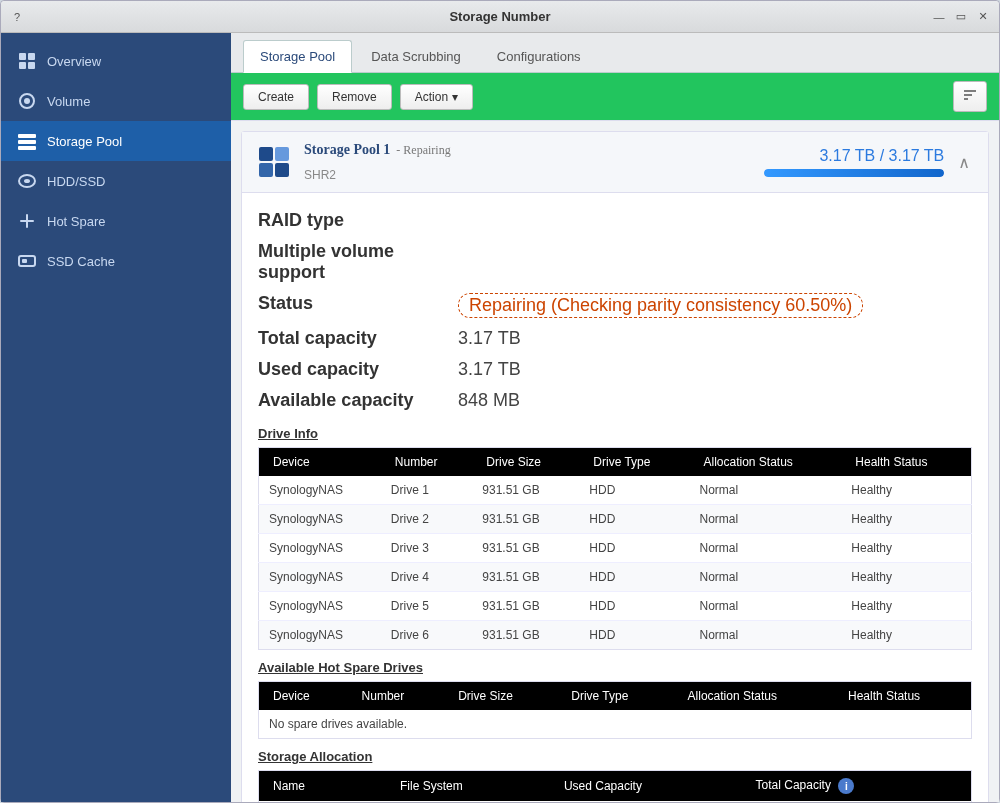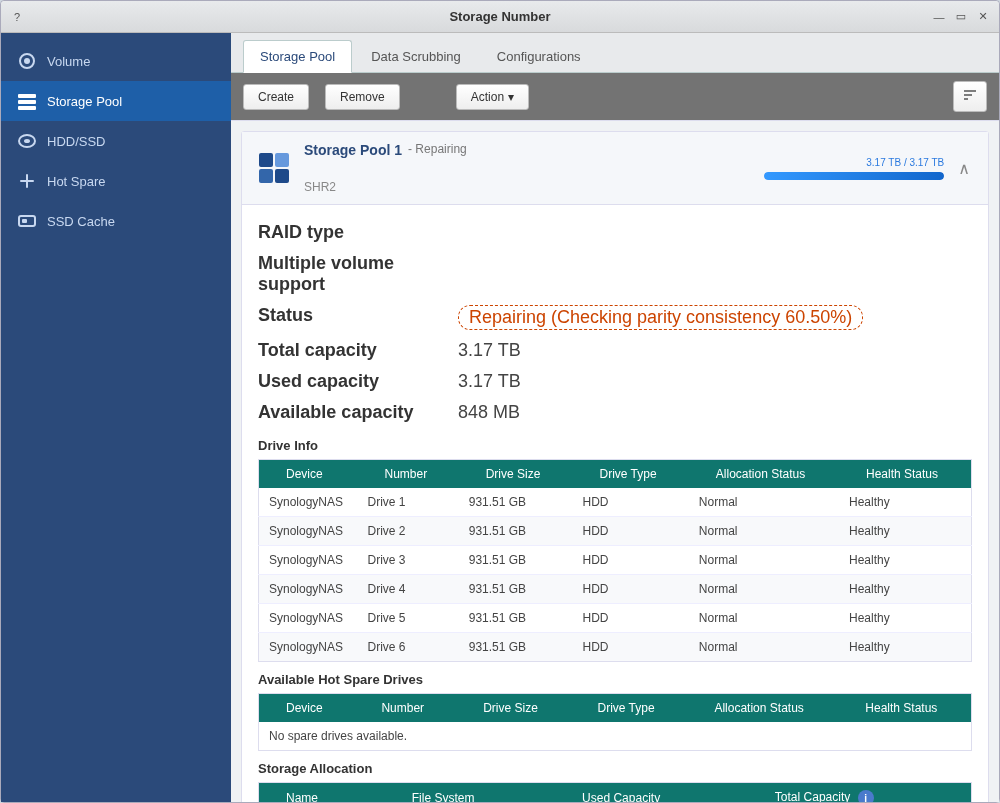--- a/index.html
+++ b/index.html
@@ -122,38 +122,37 @@
       color: #2b4a7a;
       font-weight: 500;
       position: relative;
       bottom: -1px;
     }
     
     .toolbar {
       display: flex;
       align-items: center;
       padding: 8px 12px;
-      gap: 16px;
-      background: #737373;
+      gap: 8px;
+      background: #22c55e;
       border-bottom: 1px solid #dde;
     }
     .toolbar-btn {
       padding: 5px 14px;
       border: 1px solid #bbb;
       background: linear-gradient(to bottom, #fff, #eee);
       border-radius: 3px;
       cursor: pointer;
       font-size: 12px;
       color: #333;
     }
     .toolbar-btn-dropdown {
       display: flex;
       align-items: center;
       gap: 4px;
-      margin-left: 40px;
     }
     .sort-btn {
       margin-left: auto;
       padding: 5px 8px;
       border: 1px solid #bbb;
       background: linear-gradient(to bottom, #fff, #eee);
       border-radius: 3px;
       cursor: pointer;
     }
     
@@ -197,43 +196,44 @@
       border-radius: 2px;
     }
     .pool-icon-cell.blue-dark { background: #1e4a8a; }
     .pool-icon-cell.blue-light { background: #6699dd; }
     .pool-icon-cell.blue-mid { background: #3366aa; }
     .pool-title-area {
       flex: 1;
     }
     .pool-title-row {
       display: flex;
-      align-items: flex-start;
+      align-items: flex-end;
       gap: 6px;
-      margin-bottom: 22px;
+      margin-bottom: 10px;
+      font-family: Liberation Serif, serif;
     }
     .pool-name {
       font-size: 14px;
       font-weight: bold;
       color: #2b4a7a;
     }
     .pool-status-label {
       font-size: 12px;
       color: #777;
     }
     .pool-subtitle {
       font-size: 12px;
       color: #888;
     }
     .pool-capacity-area {
       text-align: right;
       min-width: 180px;
     }
     .pool-cap-text {
-      font-size: 10px;
+      font-size: 16px;
       color: #2b7adf;
       margin-bottom: 4px;
     }
     .pool-progress {
       width: 180px;
       height: 8px;
       background: #dde;
       border-radius: 4px;
       overflow: hidden;
     }
@@ -273,31 +273,32 @@
       border-radius: 12px;
       padding: 1px 10px;
       display: inline-block;
     }
     
     .section-title {
       font-size: 13px;
       font-weight: bold;
       color: #333;
       padding: 10px 0 6px 0;
+      text-decoration: underline;
     }
     .data-table {
       width: 100%;
       border-collapse: collapse;
       font-size: 12px;
       border: 1px solid #dde;
     }
     .data-table th {
-      background: #0f766e;
+      background: #000000;
       color: #fff;
-      padding: 7px 27px;
+      padding: 7px 14px;
       text-align: left;
       font-weight: 500;
       white-space: nowrap;
     }
     .data-table td {
       padding: 7px 10px;
       border-bottom: 1px solid #eef;
       color: #444;
     }
     .data-table tr:last-child td { border-bottom: none; }
@@ -333,20 +334,31 @@
     <div class="title-bar-controls">
       <div class="title-btn">—</div>
       <div class="title-btn">▭</div>
       <div class="title-btn">✕</div>
     </div>
   </div>
 
   <div class="app-body">
 
     <div class="sidebar">
+      <div class="sidebar-item">
+        <div class="sidebar-icon">
+          <svg width="18" height="18" viewBox="0 0 18 18" fill="none">
+            <rect x="1" y="1" width="7" height="7" rx="1" fill="#c8d8f0"></rect>
+            <rect x="10" y="1" width="7" height="7" rx="1" fill="#c8d8f0"></rect>
+            <rect x="1" y="10" width="7" height="7" rx="1" fill="#c8d8f0"></rect>
+            <rect x="10" y="10" width="7" height="7" rx="1" fill="#c8d8f0"></rect>
+          </svg>
+        </div>
+        <span class="sidebar-item-label">Overview</span>
+      </div>
       <div class="sidebar-item">
         <div class="sidebar-icon">
           <svg width="18" height="18" viewBox="0 0 18 18" fill="none">
             <circle cx="9" cy="9" r="7" stroke="#c8d8f0" stroke-width="2"></circle>
             <circle cx="9" cy="9" r="3" fill="#c8d8f0"></circle>
           </svg>
         </div>
         <span class="sidebar-item-label">Volume</span>
       </div>
       <div class="sidebar-item active">

